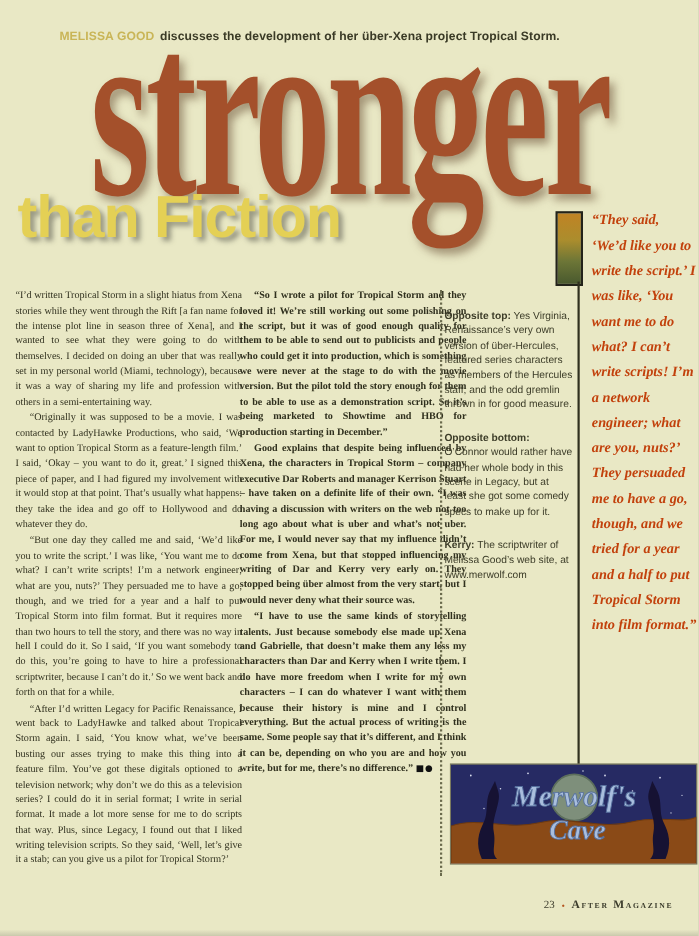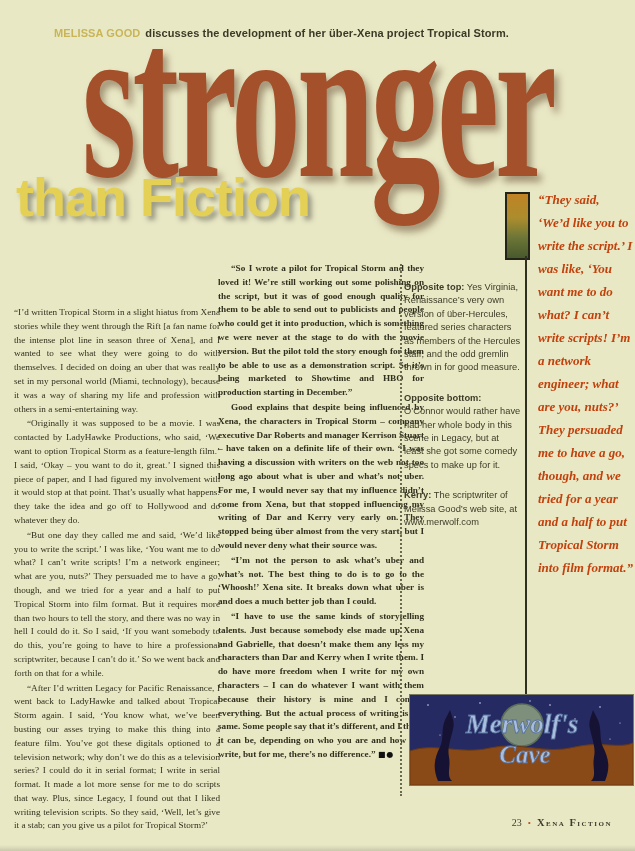--- a/index.html
+++ b/index.html
@@ -25,21 +25,21 @@
         font-family:"Liberation Sans",sans-serif;font-size:54px;font-weight:700;
         letter-spacing:-1px;color:#e4d055;white-space:nowrap;
         text-shadow:4px 4px 5px rgba(110,110,95,.65);}
 
   
   .col{position:absolute;top:262px;width:206px;text-align:justify;
         font-size:9.2px;line-height:13.8px;color:#30301e;}
   .col-1{left:14px;}
   .col-2{left:218px;font-weight:bold;}
   .col p{margin:0 0 1px 0;text-indent:13px;}
-  .col-1 p:first-child{text-indent:0;margin-top:44px;}
+  .col-1 p:first-child{text-indent:0;}
   .end-mark{font-size:8px;letter-spacing:1px;color:#111;font-family:"DejaVu Sans",sans-serif;}
 
   
   .dotted-rule{position:absolute;left:400px;top:264px;height:532px;width:0;
         border-left:2px dotted #6a6a4c;}
 
   
   .captions{position:absolute;left:404px;top:281px;width:117px;
         font-family:"Liberation Sans",sans-serif;font-size:9.3px;line-height:13.4px;
         color:#3c3c28;}
@@ -83,21 +83,20 @@
   <div class="col col-1">
     <p>“I’d written Tropical Storm in a slight hiatus from Xena stories while they went through the Rift [a fan name for the intense plot line in season three of Xena], and I wanted to see what they were going to do with themselves. I decided on doing an uber that was really set in my personal world (Miami, technology), because it was a way of sharing my life and profession with others in a semi-entertaining way.</p>
     <p>“Originally it was supposed to be a movie. I was contacted by LadyHawke Productions, who said, ‘We want to option Tropical Storm as a feature-length film.’ I said, ‘Okay – you want to do it, great.’ I signed this piece of paper, and I had figured my involvement with it would stop at that point. That’s usually what happens: they take the idea and go off to Hollywood and do whatever they do.</p>
     <p>“But one day they called me and said, ‘We’d like you to write the script.’ I was like, ‘You want me to do what? I can’t write scripts! I’m a network engineer; what are you, nuts?’ They persuaded me to have a go, though, and we tried for a year and a half to put Tropical Storm into film format. But it requires more than two hours to tell the story, and there was no way in hell I could do it. So I said, ‘If you want somebody to do this, you’re going to have to hire a professional scriptwriter, because I can’t do it.’ So we went back and forth on that for a while.</p>
     <p>“After I’d written Legacy for Pacific Renaissance, I went back to LadyHawke and talked about Tropical Storm again. I said, ‘You know what, we’ve been busting our asses trying to make this thing into a feature film. You’ve got these digitals optioned to a television network; why don’t we do this as a television series? I could do it in serial format; I write in serial format. It made a lot more sense for me to do scripts that way. Plus, since Legacy, I found out that I liked writing television scripts. So they said, ‘Well, let’s give it a stab; can you give us a pilot for Tropical Storm?’</p>
   </div>
 
   <div class="col col-2">
     <p>“So I wrote a pilot for Tropical Storm and they loved it! We’re still working out some polishing on the script, but it was of good enough quality for them to be able to send out to publicists and people who could get it into production, which is something we were never at the stage to do with the movie version. But the pilot told the story enough for them to be able to use as a demonstration script. So it’s being marketed to Showtime and HBO for production starting in December.”</p>
     <p>Good explains that despite being influenced by Xena, the characters in Tropical Storm – company executive Dar Roberts and manager Kerrison Stuart – have taken on a definite life of their own. “I was having a discussion with writers on the web not too long ago about what is uber and what’s not uber. For me, I would never say that my influence didn’t come from Xena, but that stopped influencing my writing of Dar and Kerry very early on. They stopped being über almost from the very start, but I would never deny what their source was.</p>
-    <p>“I’m not the person to ask what’s uber and what’s not. The best thing to do is to go to the ‘Whoosh!’ Xena site. It breaks down what uber is and does a much better job than I could.</p>
     <p><span>“I have to use the same kinds of storytelling talents. Just because somebody else made up Xena and Gabrielle, that doesn’t make them any less my characters than Dar and Kerry when I write them. I do have more freedom when I write for my own characters – I can do whatever I want with them because their history is mine and I control everything. But the actual process of writing is the same. Some people say that it’s different, and I think it can be, depending on who you are and how you write, but for me, there’s no difference.”</span> <span class="end-mark">■●</span></p>
   </div>
 
   <div class="dotted-rule"></div>
 
   <div class="captions">
     <div class="caption">
       <span class="cap-label">Opposite top:</span>
       <span>Yes Virginia, Renaissance’s very own version of über-Hercules, featured series characters as members of the Hercules staff, and the odd gremlin thrown in for good measure.</span>
     </div>
@@ -137,16 +136,16 @@
     <path d="M0,56 C25,47 50,60 80,53 C110,46 135,60 165,52 C190,46 210,54 223,48 L223,90 L0,90 Z" fill="#8a4a17" stroke="#6e3a10" stroke-width="1"></path>
     <path d="M28,86 C22,72 25,62 30,52 C34,44 31,34 35,25 L40,15 C42,22 45,27 43,34 C41,44 37,52 39,62 C41,73 36,80 42,86 Z" fill="#161233"></path>
     <path d="M195,86 C201,72 198,62 193,52 C189,44 192,34 188,25 L183,15 C181,22 178,27 180,34 C182,44 186,52 184,62 C182,73 187,80 181,86 Z" fill="#161233"></path>
     <text x="112" y="38" text-anchor="middle" font-family="Liberation Serif, serif" font-style="italic" font-weight="700" font-size="27" fill="#a9bedd" stroke="#56709e" stroke-width="0.8">Merwolf's</text>
     <text x="115" y="68" text-anchor="middle" font-family="Liberation Serif, serif" font-style="italic" font-weight="700" font-size="25" fill="#a9bedd" stroke="#56709e" stroke-width="0.8">Cave</text>
   </svg>
 
   <div class="footer">
     <span>23</span>
     <span class="bullet">•</span>
-    <span class="mag">Xena Fiction</span>
+    <span class="mag">After Magazine</span>
   </div>
 
 </div>
 
 </body></html>

